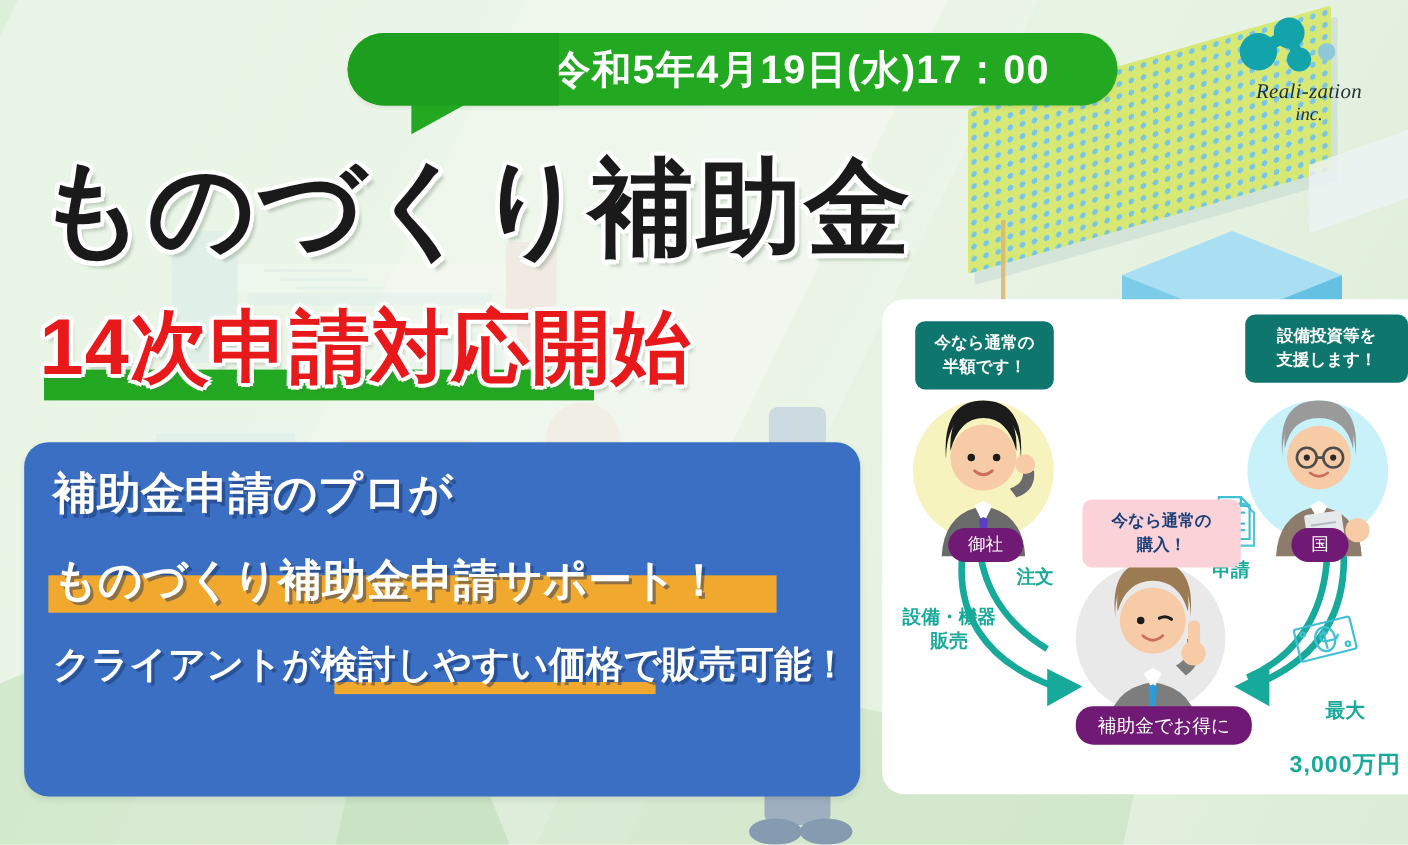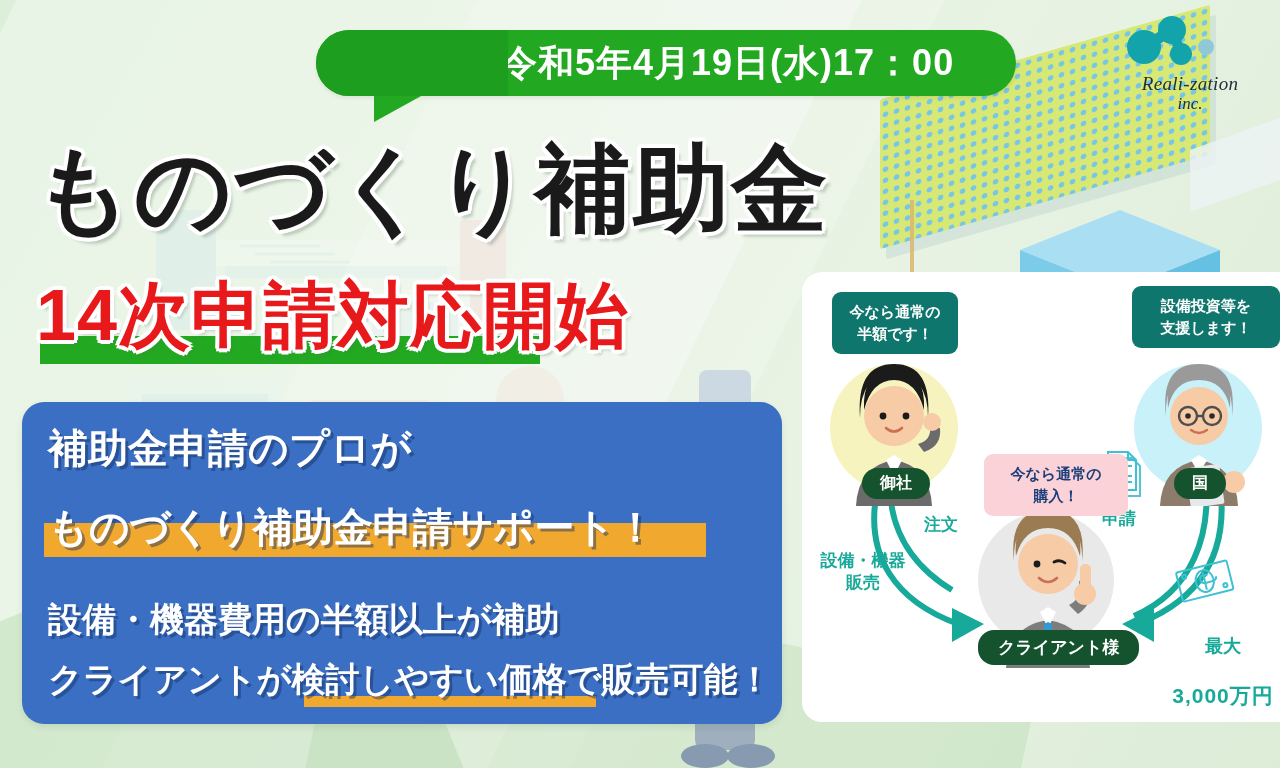--- a/index.html
+++ b/index.html
@@ -209,21 +209,21 @@
     padding: 19px 0 0 26px;
   }
   .bc-line {
     position: relative;
     color: #ffffff;
     font-weight: 700;
     white-space: nowrap;
     text-shadow: 3px 3px 0 rgba(20,45,95,.45);
   }
   .bc-line.l1 { font-size: 40px; margin-bottom: 24px; }
-  .bc-line.l2 { font-size: 40px; margin-bottom: 42px; }
+  .bc-line.l2 { font-size: 40px; margin-bottom: 26px; }
   .bc-line.l3 { font-size: 34px; margin-bottom: 14px; }
   .bc-line.l4 { font-size: 34px; }
 
   .hl-band {
     position: absolute;
     background: #f0a92e;
     z-index: -1;
   }
   .hl-band.big   { left: -4px; bottom: -2px; width: 662px; height: 34px; }
   .hl-band.small { left: 256px; bottom: -4px; width: 292px; height: 11px; }
@@ -251,28 +251,29 @@
     padding: 9px 12px;
     white-space: pre-line;
   }
   .bubble.pink {
     background: #fad2d8;
     color: #1c3f7a;
   }
 
   .name-pill {
     position: absolute;
-    background: #14532d;
+    background: #701a75;
     color: #ffffff;
     font-size: 16px;
-    font-weight: 700;
+    font-weight: 400;
     border-radius: 16px;
     padding: 5px 18px;
     white-space: nowrap;
     z-index: 4;
+    margin-top: 12px;
   }
   .name-pill.wide { font-size: 17px; padding: 6px 20px; }
 
   .avatar-circle {
     position: absolute;
     border-radius: 50%;
     z-index: 1;
   }
 
   .arrow-label {
@@ -392,21 +393,20 @@
     <div id="subheadline-underline"></div>
     <div id="subheadline">14次申請対応開始</div>
   </div>
 
   <div id="blue-card">
     <div class="bc-line l1">補助金申請のプロが</div>
     <div class="bc-line l2">
       <span class="hl-band big"></span>
       <span>ものづくり補助金申請サポート！</span>
     </div>
-    <div class="bc-line l3">設備・機器費用の半額以上が補助</div>
     <div class="bc-line l4">
       <span class="hl-band small"></span>
       <span>クライアントが検討しやすい価格で販売可能！</span>
     </div>
   </div>
 
   <div id="diagram-card">
 
     <svg style="position:absolute; left:0; top:0; width:500px; height:450px;" viewBox="0 0 500 450">
       <g fill="none" stroke="#17a999" stroke-width="6">
@@ -487,21 +487,21 @@
       <path d="M55 70 q9 8 18 0" stroke="#c96f5a" stroke-width="2.6" fill="none" stroke-linecap="round"></path>
       <path d="M22 160 q2 -42 42 -48 q40 6 42 48 z" fill="#7d7d7d"></path>
       <path d="M56 104 l8 16 l8 -16 l-8 -5 z" fill="#ffffff"></path>
       <path d="M60 116 l4 -2 l4 2 l-2 24 l-4 0 z" fill="#2e9bd6"></path>
       <path d="M94 106 q16 -10 12 -34 l-11 1 q3 18 -10 24 z" fill="#7d7d7d"></path>
       <rect x="96" y="56" width="11" height="26" rx="5" fill="#f7cba6"></rect>
       <circle cx="101" cy="86" r="11" fill="#f7cba6"></circle>
     </svg>
     <div class="bubble pink" style="left:182px; top:182px; width:144px; z-index:3;">今なら通常の
 購入！</div>
-    <div class="name-pill wide" style="left:176px; top:358px;">クライアント様</div>
+    <div class="name-pill wide" style="left:176px; top:358px;">補助金でお得に</div>
 
     <div class="arrow-label" style="left:122px; top:242px;">注文</div>
     <div class="arrow-label" style="left:6px; top:278px; width:110px;">設備・機器
 販売</div>
     <div class="arrow-label" style="left:300px; top:236px;">申請</div>
 
     <svg style="position:absolute; left:300px; top:176px; width:44px; height:52px;" viewBox="0 0 44 52">
       <g fill="none" stroke="#3fc0d4" stroke-width="2">
         <path d="M6 4 h20 l8 8 v30 h-28 z"></path>
         <path d="M26 4 v8 h8"></path>

